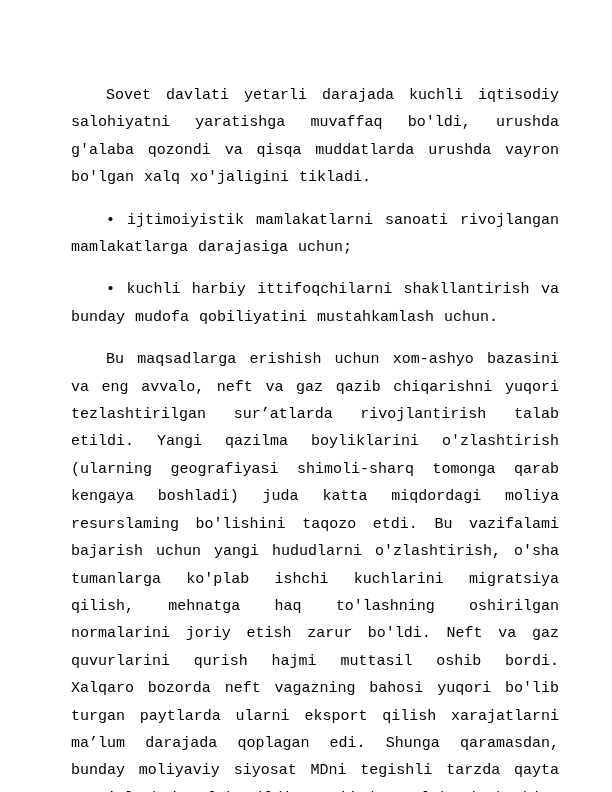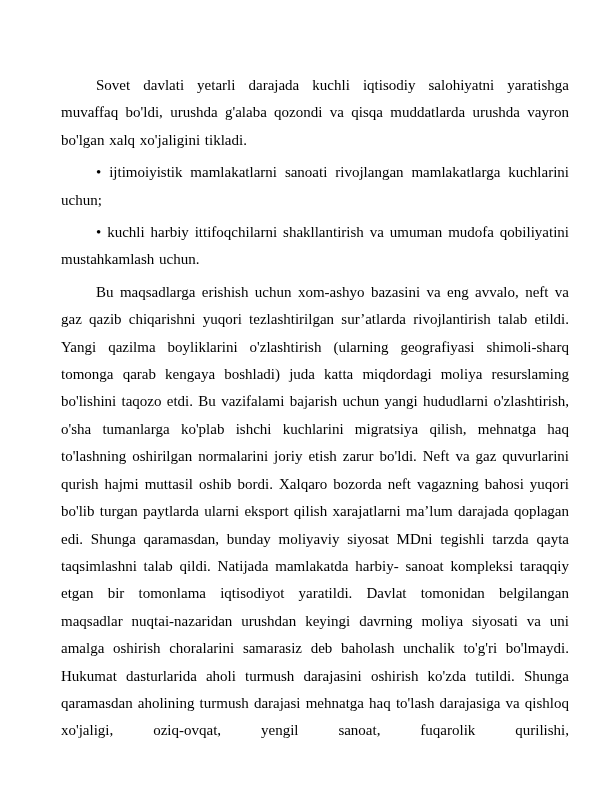--- a/index.html
+++ b/index.html
@@ -25,33 +25,34 @@
     left: 56px;
     top: 67px;
     width: 518px;
     font-family: "Liberation Serif", "DejaVu Serif", serif;
     font-size: 15px;
     line-height: 27.4px;
     color: #000000;
     text-align: justify;
   }
   .para {
-    margin: 5px;
+    margin: 15px;
     padding: 0;
     text-indent: 35px;
     word-spacing: 1px;
+    font-family: Liberation Mono, monospace;
   }
   
   .para.cont {
     text-align-last: justify;
   }
 </style>
 </head>
 <body>
 
 <div class="page">
   <div class="text-block">
     <p class="para">Sovet davlati yetarli darajada kuchli iqtisodiy salohiyatni yaratishga muvaffaq bo'ldi, urushda g'alaba qozondi va qisqa muddatlarda urushda vayron bo'lgan xalq xo'jaligini tikladi.</p>
-    <p class="para">• ijtimoiyistik mamlakatlarni sanoati rivojlangan mamlakatlarga kuchlarini uchun;</p>
-    <p class="para">• kuchli harbiy ittifoqchilarni shakllantirish va umuman mudofa qobiliyatini mustahkamlash uchun.</p>
+    <p class="para">• ijtimoiyistik mamlakatlarni sanoati rivojlangan mamlakatlarga darajasiga uchun;</p>
+    <p class="para">• kuchli harbiy ittifoqchilarni shakllantirish va bunday mudofa qobiliyatini mustahkamlash uchun.</p>
     <p class="para cont">Bu maqsadlarga erishish uchun xom-ashyo bazasini va eng avvalo, neft va gaz qazib chiqarishni yuqori tezlashtirilgan sur’atlarda rivojlantirish talab etildi. Yangi qazilma boyliklarini o'zlashtirish (ularning geografiyasi shimoli-sharq tomonga qarab kengaya boshladi) juda katta miqdordagi moliya resurslaming bo'lishini taqozo etdi. Bu vazifalami bajarish uchun yangi hududlarni o'zlashtirish, o'sha tumanlarga ko'plab ishchi kuchlarini migratsiya qilish, mehnatga haq to'lashning oshirilgan normalarini joriy etish zarur bo'ldi. Neft va gaz quvurlarini qurish hajmi muttasil oshib bordi. Xalqaro bozorda neft vagazning bahosi yuqori bo'lib turgan paytlarda ularni eksport qilish xarajatlarni ma’lum darajada qoplagan edi. Shunga qaramasdan, bunday moliyaviy siyosat MDni tegishli tarzda qayta taqsimlashni talab qildi. Natijada mamlakatda harbiy- sanoat kompleksi taraqqiy etgan bir tomonlama iqtisodiyot yaratildi. Davlat tomonidan belgilangan maqsadlar nuqtai-nazaridan urushdan keyingi davrning moliya siyosati va uni amalga oshirish choralarini samarasiz deb baholash unchalik to'g'ri bo'lmaydi. Hukumat dasturlarida aholi turmush darajasini oshirish ko'zda tutildi. Shunga qaramasdan aholining turmush darajasi mehnatga haq to'lash darajasiga va qishloq xo'jaligi, oziq-ovqat, yengil sanoat, fuqarolik qurilishi,</p>
   </div>
 </div>
 
 </body></html>

